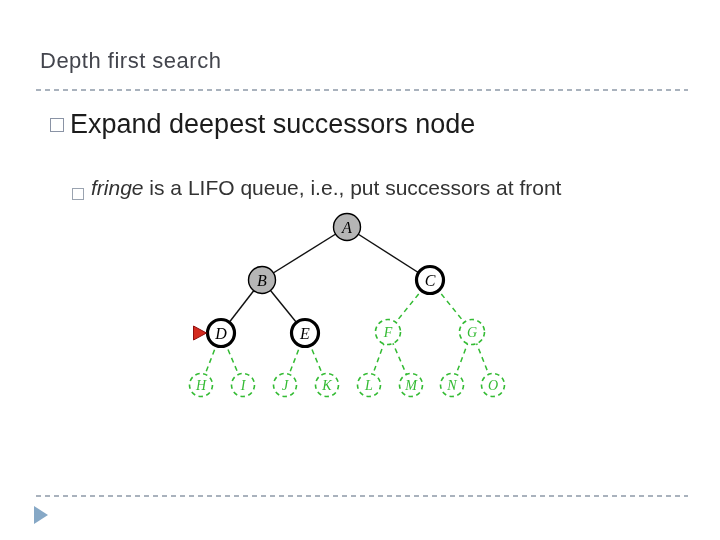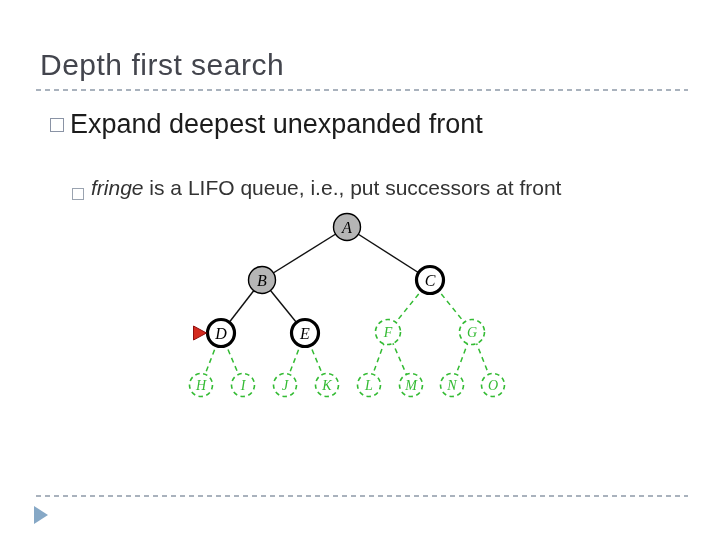--- a/index.html
+++ b/index.html
@@ -3,21 +3,21 @@
 <meta charset="utf-8">
 <style>
   html,body { margin:0; padding:0; }
   .slide {
     position:relative; width:720px; height:540px;
     background:#ffffff; overflow:hidden;
     font-family:"Liberation Sans", sans-serif;
   }
   .page-title {
     position:absolute; left:40px; top:48px;
-    font-size:30px; font-weight:400; color:#43454d;
+    font-size:22px; font-weight:400; color:#43454d;
     letter-spacing:0.5px;
   }
   .rule-dashed {
     position:absolute; left:36px; width:652px; height:2px;
     background:repeating-linear-gradient(90deg,#a9b2bd 0 5px, transparent 5px 9px);
   }
   .rule-title { top:89px; }
   .rule-footer { top:495px; }
   .bullet-row {
     position:absolute; left:50px; display:flex; align-items:flex-start;
@@ -49,21 +49,21 @@
 </head>
 <body>
 
 <div class="slide">
 
   <div class="page-title">Depth first search</div>
   <div class="rule-dashed rule-title"></div>
 
   <div class="bullet-row bullet-row-1">
     <span class="bullet-square"></span>
-    <span class="bullet-text">Expand deepest unexpanded front</span>
+    <span class="bullet-text">Expand deepest successors node</span>
   </div>
 
 
   <div class="sub-row">
     <span class="sub-square"></span>
     <span class="sub-text"><span class="frag-italic">fringe</span><span> is a LIFO queue, i.e., put successors at front</span></span>
   </div>
 
   <svg class="tree-layer" viewBox="0 0 720 540" xmlns="http://www.w3.org/2000/svg">
       <line x1="347" y1="227" x2="262" y2="280" fill="none" stroke="#111111" stroke-width="1.4"></line>

